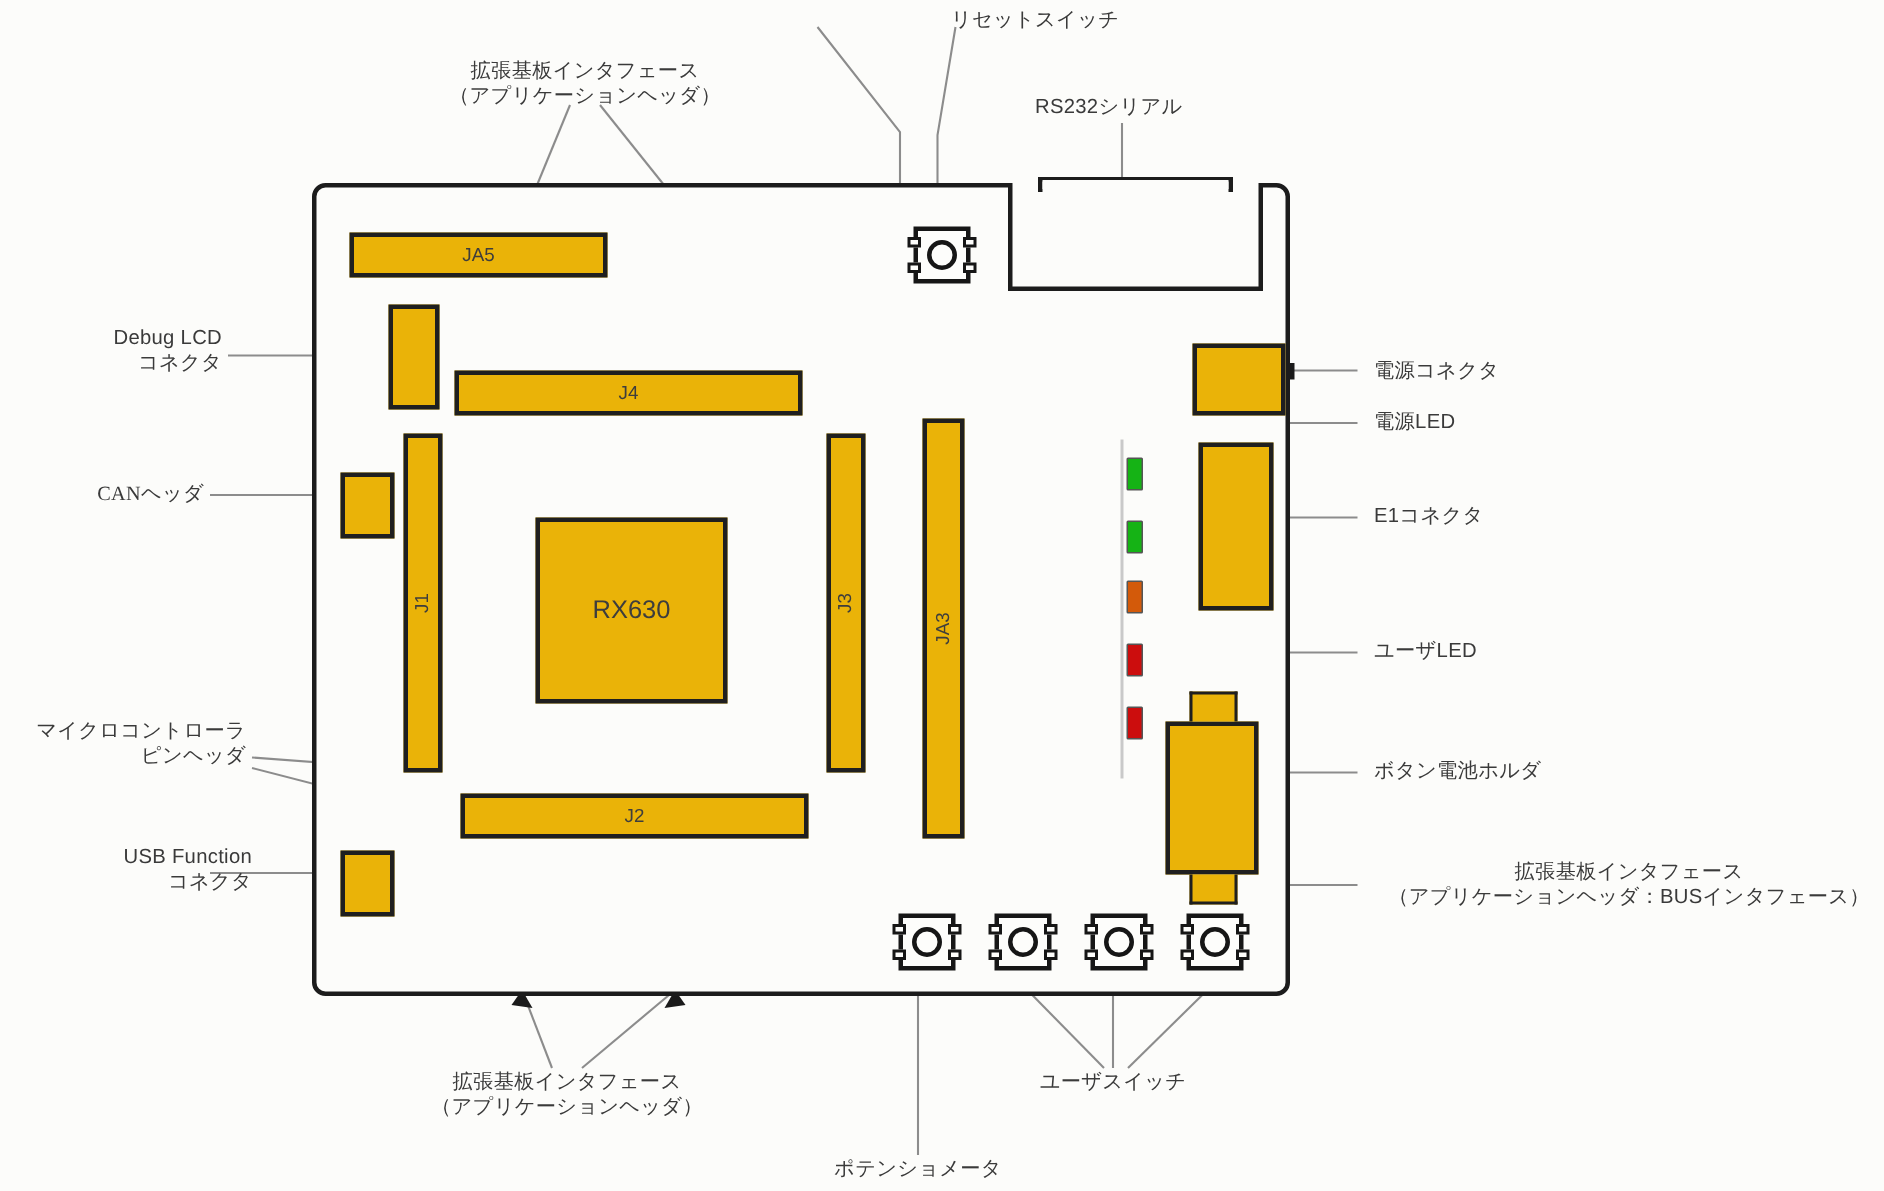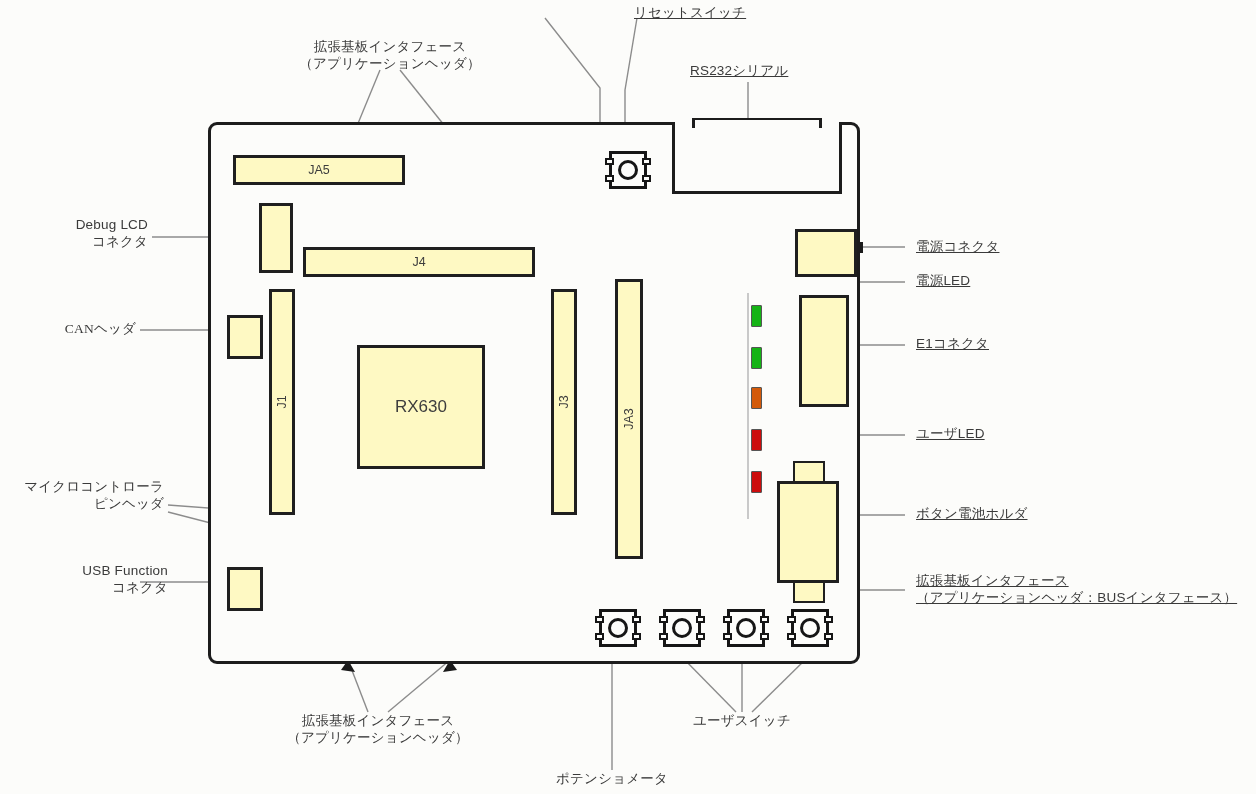--- a/index.html
+++ b/index.html
@@ -17,42 +17,42 @@
   .anno{
     position:absolute;
     font-size:13.5px;
     line-height:17px;
     color:#3a3a3a;
     white-space:pre;
     letter-spacing:.2px;
   }
   .anno.ctr{text-align:center;}
   .anno.rt{text-align:right;}
-  .anno.lf{text-align:left;text-decoration:underline;}
+  .anno.lf{text-align:center;}
 
   
   svg.leaders{
     position:absolute;left:0;top:0;
     width:1256px;height:794px;
     pointer-events:none;
   }
 
   
   .board{
     position:absolute;
     border:3px solid #1c1c1c;
     border-radius:9px;
     background:#fcfcfa;
     box-sizing:border-box;
   }
   
   .comp{
     position:absolute;
     box-sizing:border-box;
-    background:#fef9c3;
+    background:#eab308;
     border:3px solid #1f1f1f;
     display:flex;align-items:center;justify-content:center;
     font-size:12.5px;
     color:#3d3d3d;
   }
   .comp.thin{border-width:2px;}
   .comp .vtxt{
     transform:rotate(-90deg);
     white-space:nowrap;
     font-size:12.5px;
@@ -234,20 +234,23 @@
     </div>
 
     <div class="comp" style="left:340px;top:164px;width:26px;height:226px;">
       <span class="vtxt">J3</span>
     </div>
 
     <div class="comp" style="left:404px;top:154px;width:28px;height:280px;">
       <span class="vtxt">JA3</span>
     </div>
 
+    <div class="comp" style="left:96px;top:404px;width:232px;height:30px;">
+      <span>J2</span>
+    </div>
 
 
     <div class="comp" style="left:146px;top:220px;width:128px;height:124px;font-size:17px;">
       <span>RX630</span>
     </div>
 
     <div class="comp" style="left:584px;top:104px;width:62px;height:48px;"></div>
 
     <div class="comp" style="left:588px;top:170px;width:50px;height:112px;"></div>
 

